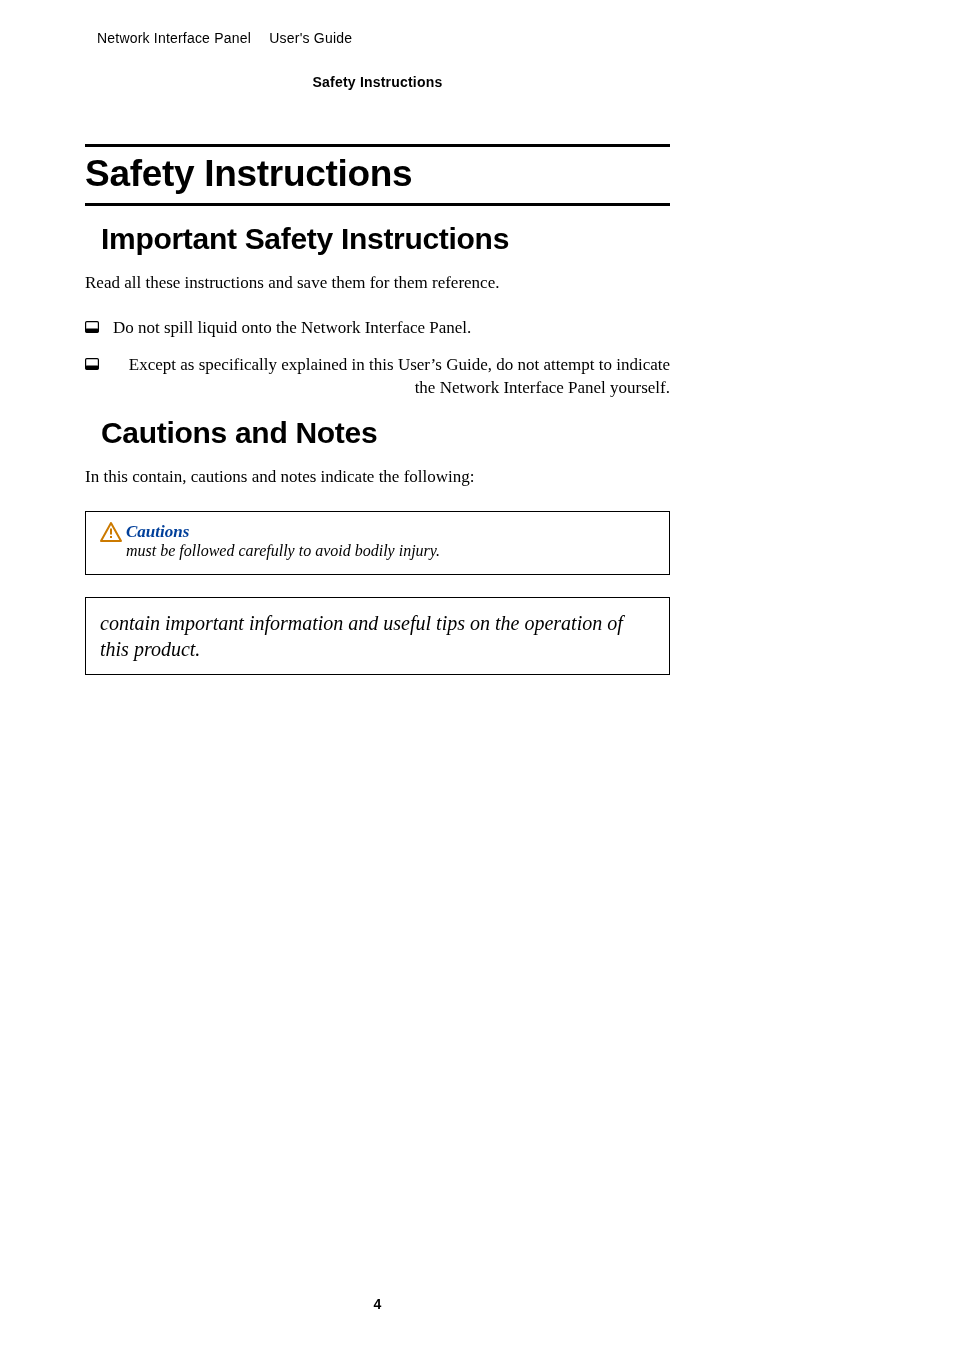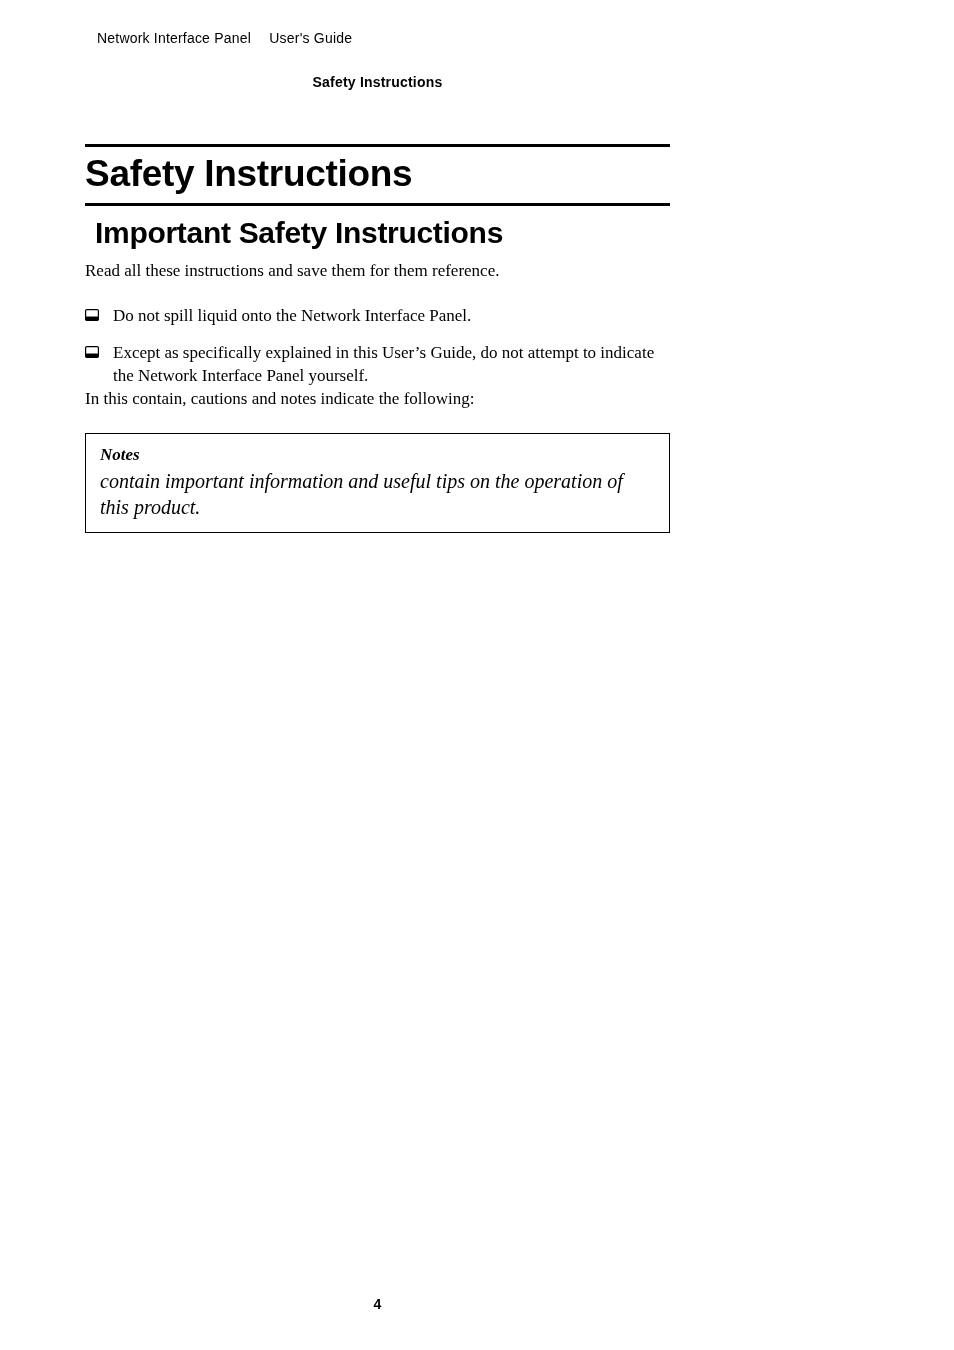--- a/index.html
+++ b/index.html
@@ -42,36 +42,37 @@
     font-family: "Segoe UI", "Myriad Pro", Arial, sans-serif;
     font-weight: 700;
     font-size: 37px;
     margin: 0;
     letter-spacing: -0.3px;
   }
   h2.sub-title {
     font-family: "Segoe UI", "Myriad Pro", Arial, sans-serif;
     font-weight: 700;
     font-size: 30px;
-    margin: 10px;
+    margin: 16px;
     letter-spacing: -0.3px;
   }
   .sub-1 { margin-top: 42px; }
   .sub-2 { margin-top: 42px; }
   p.body {
     font-family: "Minion Pro", "Times New Roman", Times, serif;
     font-size: 17px;
     line-height: 1.35;
     margin: 0;
   }
   .mt-42 { margin-top: 42px; }
   .mt-22 { margin-top: 22px; }
   .list {
     margin-top: 22px;
     padding: 0;
+    text-align: right;
   }
   .list-item {
     display: flex;
     align-items: flex-start;
     margin-top: 14px;
   }
   .list-item:first-child { margin-top: 0; }
   .bullet-icon {
     flex: 0 0 auto;
     width: 14px;
@@ -174,24 +175,37 @@
       <span class="bullet-icon">
         <svg width="14" height="12" viewBox="0 0 14 12">
           <rect x="0.6" y="0.6" width="12.8" height="10.8" rx="1.2" ry="1.2" fill="none" stroke="#000" stroke-width="1.2"></rect>
           <rect x="0.6" y="7.4" width="12.8" height="4" rx="1.2" ry="1.2" fill="#000"></rect>
         </svg>
       </span>
       <span class="list-text">Except as specifically explained in this User’s Guide, do not attempt to indicate the Network Interface Panel yourself.</span>
     </div>
   </div>
 
+  <h2 class="sub-title sub-2">Cautions and Notes</h2>
 
   <p class="body mt-42">In this contain, cautions and notes indicate the following:</p>
 
+  <div class="callout first-callout">
+    <div class="caution-row">
+      <span class="warn-icon">
+        <svg width="22" height="20" viewBox="0 0 22 20">
+          <polygon points="11,1 21,19 1,19" fill="none" stroke="#cc7a00" stroke-width="2" stroke-linejoin="round"></polygon>
+          <rect x="10" y="6.5" width="2" height="6" fill="#cc7a00"></rect>
+          <rect x="10" y="14" width="2" height="2" fill="#cc7a00"></rect>
+        </svg>
+      </span>
+      <span class="caution-label">Cautions</span>
+    </div>
+    <div class="caution-body">must be followed carefully to avoid bodily injury.</div>
+  </div>
 
   <div class="callout">
-    <div class="note-label">Notes</div>
     <div class="note-body">contain important information and useful tips on the operation of this product.</div>
   </div>
 
   <div class="page-number">4</div>
 
 </div>
 
 </body></html>

